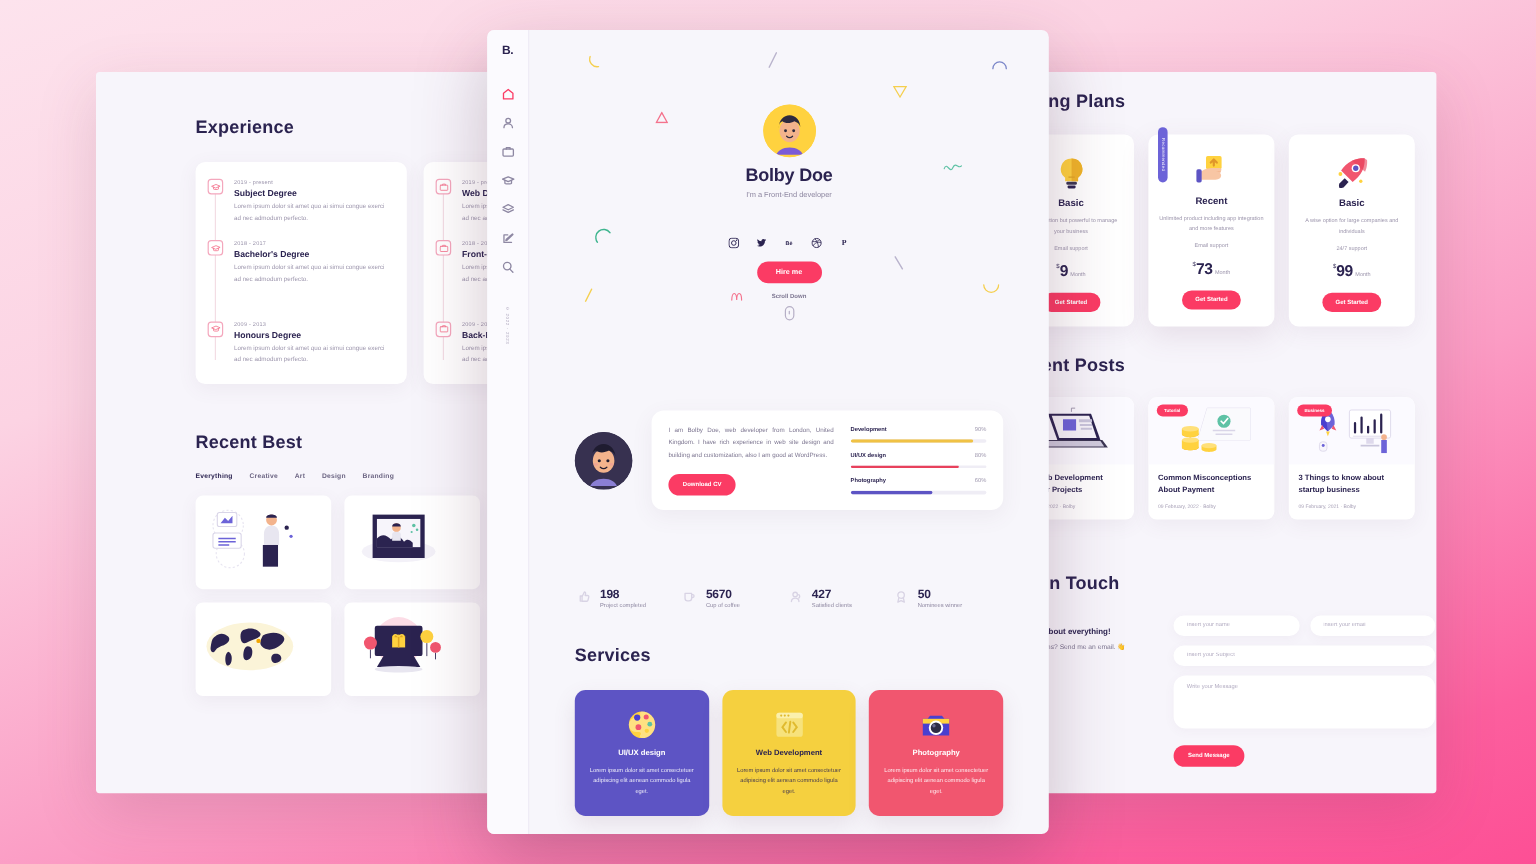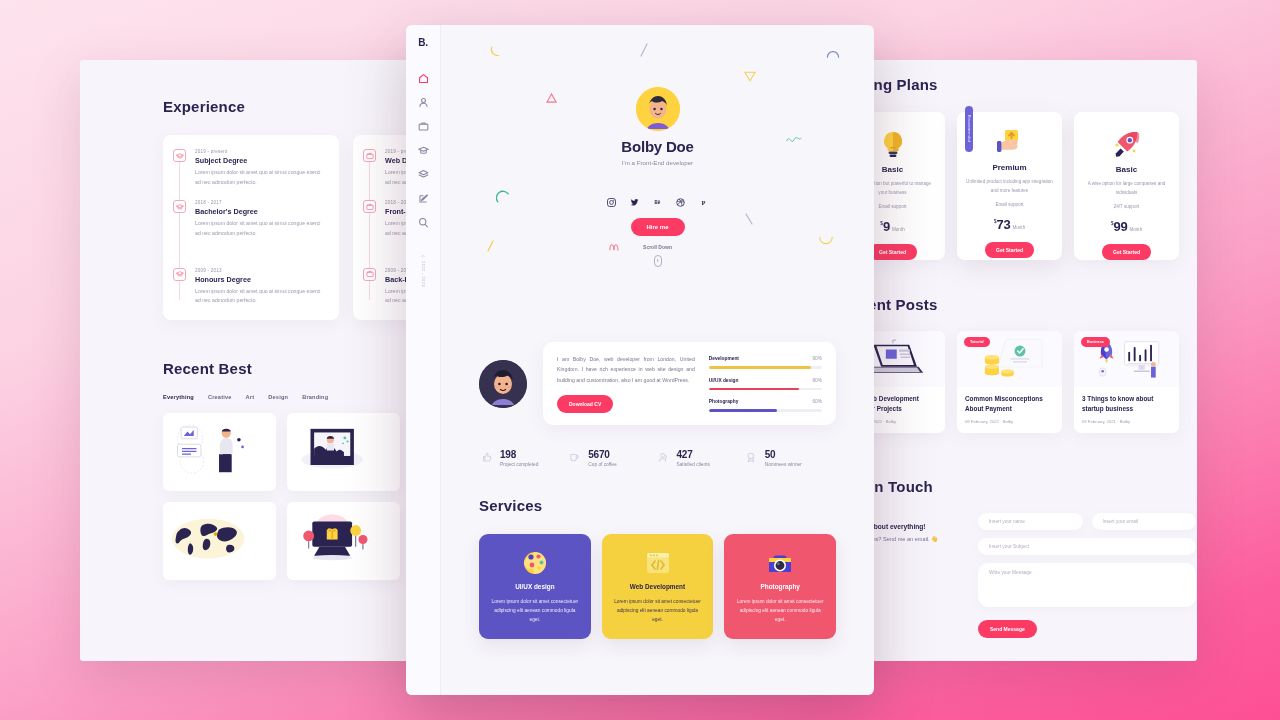--- a/index.html
+++ b/index.html
@@ -71,21 +71,21 @@
     display: flex; align-items: center; justify-content: center;
     overflow: hidden;
   }
   .rw-card svg { width: 80%; height: 80%; }
 
   
   .pr-wrap { position: absolute; left: 760px; top: 16px; width: 340px; }
   .pr-cards { display: flex; gap: 12px; margin-top: 19px; }
   .pr-card {
     position: relative; width: 105px; background: #fff; border-radius: 8px;
-    padding: 16px 9px 0; text-align: center;
+    padding: 16px 9px 12px; text-align: center;
     box-shadow: 0 5px 18px rgba(120,80,110,.08);
   }
   .pr-card.feat { padding-top: 14px; box-shadow: 0 8px 24px rgba(120,80,110,.13); }
   .pr-badge {
     position: absolute; left: 8px; top: -6px;
     background: #6c63d8; color: #fff; border-radius: 6px;
     font-size: 3.6px; padding: 9px 2px; letter-spacing: .3px;
     writing-mode: vertical-rl; text-orientation: mixed;
   }
   .pr-ico { height: 34px; display:flex; align-items:center; justify-content:center; }
@@ -222,21 +222,21 @@
   .dl-btn { margin-top: 10px; font-size: 5px; padding: 6px 12px; }
   .ac-right { flex: 1; padding-top: 2px; }
   .skill { margin-bottom: 9px; }
   .skill:last-child { margin-bottom: 0; }
   .sk-top { display: flex; justify-content: space-between; font-size: 4.8px; color: #2b2350; font-weight: bold; }
   .sk-top .pct { color: #9d96ad; font-weight: normal; }
   .sk-bar { height: 2.6px; border-radius: 2px; background: #efedf5; margin-top: 5px; overflow: hidden; }
   .sk-fill { height: 100%; border-radius: 2px; }
 
   .stats { display: flex; margin-top: 24px; padding: 0 2px; }
-  .stat { flex: 1; display: flex; gap: 8px; align-items: flex-start; }
+  .stat { flex: 1; display: flex; gap: 8px; align-items: flex-start; margin-top: 41px; }
   .st-ico svg { width: 11px; height: 11px; stroke: #d8d3e4; fill: none; stroke-width: 1.3; margin-top: 2px; }
   .st-num { font-size: 10px; font-weight: bold; color: #2b2350; letter-spacing: -.2px; }
   .st-lbl { font-size: 4.8px; color: #8d86a0; margin-top: 2px; }
 
   
   .services { padding: 30px 38px 0; }
   .sv-cards { display: flex; gap: 11px; margin-top: 20px; }
   .sv-card {
     flex: 1; border-radius: 9px; padding: 14px 10px 14px; text-align: center;
     box-shadow: 0 7px 18px rgba(120,80,110,.12);
@@ -418,21 +418,21 @@
               </svg>
             </div><div class="pr-name">Basic</div><div class="pr-desc">Simple option but powerful to manage your business</div><div class="pr-sup">Email support</div><div class="pr-price"><span class="cur">$</span><span class="amt">9</span><span class="per">Month</span></div><button class="btn-red pr-btn">Get Started</button></div>
           <div class="pr-card feat"><div class="pr-badge">Recommended</div><div class="pr-ico">
               <svg viewBox="0 0 30 30">
                 <rect x="10" y="2" width="13" height="11" rx="1.4" fill="#ffd23f"></rect>
                 <path d="M16.5 5v5M14 7.5l2.5-2.6 2.5 2.6" stroke="#e0972b" stroke-width="1.8" fill="none" stroke-linecap="round" stroke-linejoin="round"></path>
                 <path d="M6 16c2-2 5-2.6 8-2.6h7c1.6 0 2 2.6 0 2.6h-5" fill="#f3b38c"></path>
                 <path d="M6 15c3-2.4 6-3 9-3h6.4c1.7 0 2.2 2.8 0 2.8H17c3.4 0 5.6 1.4 5.6 3.4 0 2.4-2.6 3.6-6 3.6H6z" fill="#f8c6a4"></path>
                 <rect x="2" y="13" width="4.4" height="11" rx="1.4" fill="#5d54c4"></rect>
               </svg>
-            </div><div class="pr-name">Premium</div><div class="pr-desc">Unlimited product including app integration and more features</div><div class="pr-sup">Email support</div><div class="pr-price"><span class="cur">$</span><span class="amt">73</span><span class="per">Month</span></div><button class="btn-red pr-btn">Get Started</button></div>
+            </div><div class="pr-name">Recent</div><div class="pr-desc">Unlimited product including app integration and more features</div><div class="pr-sup">Email support</div><div class="pr-price"><span class="cur">$</span><span class="amt">73</span><span class="per">Month</span></div><button class="btn-red pr-btn">Get Started</button></div>
           <div class="pr-card"><div class="pr-ico">
               <svg viewBox="0 0 30 30">
                 <path d="M14.6 4c5.4-2.6 10.6-2 10.6-2s.6 5.2-2 10.6c-1.8 3.8-5.2 7-8 9l-9.6-9.6c2-2.8 5.2-6.2 9-8z" fill="#f1566f"></path>
                 <path d="M25.2 2s-5.2-.6-10.6 2l11 9.2c2.2-5 1.6-9.8 1.6-9.8z" fill="#e8415c" opacity=".6"></path>
                 <circle cx="17.8" cy="10.2" r="3.4" fill="#fff"></circle>
                 <circle cx="17.8" cy="10.2" r="2.2" fill="#5d54c4"></circle>
                 <path d="M8.6 18.6 4 23.2c-.6 2.2.2 3.4.2 3.4s1.6.2 3.4-.4l4.2-4.6z" fill="#2b2350"></path>
                 <circle cx="5" cy="15" r="1.6" fill="#ffd23f"></circle>
                 <circle cx="22" cy="21" r="1.4" fill="#ffd23f"></circle>
               </svg>

